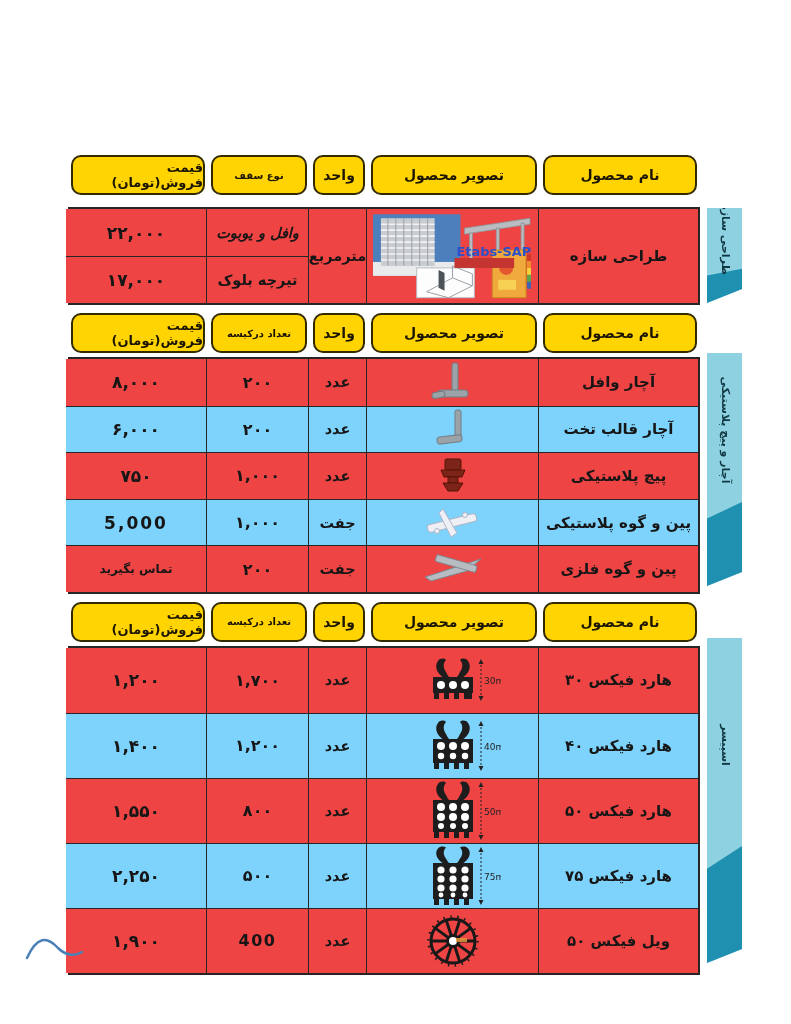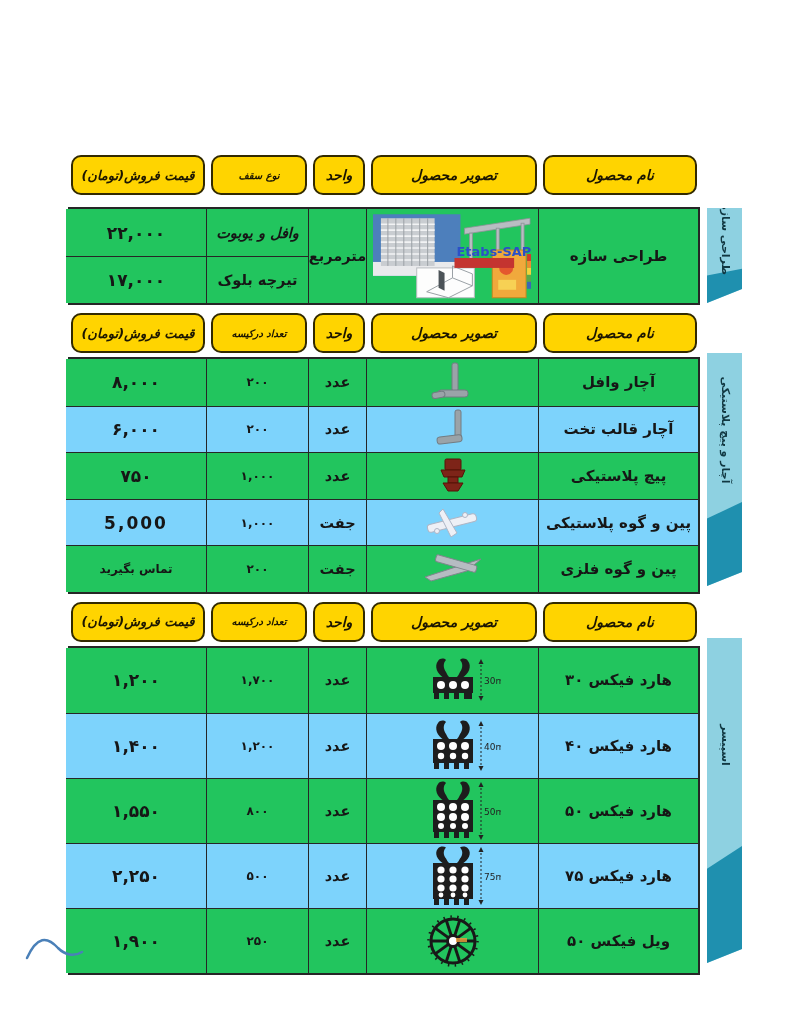--- a/index.html
+++ b/index.html
@@ -5,42 +5,42 @@
   html,body{margin:0;padding:0;}
   body{
     width:791px;height:1024px;position:relative;overflow:hidden;
     background:#ffffff;font-family:"DejaVu Sans",sans-serif;color:#161616;
   }
   .price-table{position:absolute;left:68px;top:155px;width:632px;direction:rtl;}
   .grid{display:grid;grid-template-columns:160px 172px 58px 102px 140px;}
 
   
   .sec-header{height:40px;}
-  .sec-header .pill-cell{padding:0 3px;font-style:italic;}
+  .sec-header .pill-cell{padding:0 3px;}
   .pill{
     height:40px;box-sizing:border-box;border:2.5px solid #322a00;border-radius:10px;
     background:#ffd400;display:flex;align-items:center;justify-content:center;
     font-weight:bold;font-size:14px;color:#1c1600;
   }
   .pill.small{font-size:10px;}
   .pill.tiny{font-size:13px;}
 
   
   .sec-body{border:2px solid #262626;background:#fff;box-sizing:content-box;}
   .c{
     display:flex;align-items:center;justify-content:center;text-align:center;
-    border-left:1px solid #262626;border-top:1px solid #262626;background:#22c55e;
+    border-left:1px solid #262626;border-top:1px solid #262626;background:#ef4444;
     padding:2px 4px;box-sizing:border-box;
   }
   .c.no-bl{border-left:none;}
   .c.no-bt{border-top:none;}
   .c.bg-gray{background:#7dd3fc;}
   .pname{font-size:15px;font-weight:bold;}
   .num{font-size:17px;font-weight:bold;letter-spacing:2px;}
-  .num-s{font-size:12px;font-weight:bold;letter-spacing:1.5px;}
+  .num-s{font-size:16px;font-weight:bold;letter-spacing:1.5px;}
   .unit{font-size:14.5px;font-weight:bold;}
   .contact{font-size:12px;font-weight:bold;letter-spacing:0;}
   .body1{grid-template-rows:47px 47px;margin-top:12px;}
   .body2{grid-template-rows:repeat(5,46.6px);margin-top:4px;}
   .body3{grid-template-rows:repeat(5,65px);margin-top:4px;}
   .hdr2{margin-top:8px;}
   .span2{grid-row:1/3;}
   .img-cell svg{display:block;direction:ltr;}
 
   
@@ -421,21 +421,21 @@
           <line x1="45.8" y1="40.9" x2="10.2" y2="15.1"></line>
           <line x1="34.8" y1="48.9" x2="21.2" y2="7.1"></line>
           <line x1="21.2" y1="48.9" x2="34.8" y2="7.1"></line>
           <line x1="10.2" y1="40.9" x2="45.8" y2="15.1"></line>
         </g>
         <circle cx="28" cy="28" r="5.5" fill="#ffffff" stroke="#181818" stroke-width="3"></circle>
         <rect x="31" y="25" width="11" height="4" fill="#e69a3c" opacity="0.85"></rect>
       </svg>
     </div>
     <div class="c unit">عدد</div>
-    <div class="c num-s">۲۵۰</div>
+    <div class="c num-s">400</div>
     <div class="c no-bl num">۱,۹۰۰</div>
   </div>
 </div>
 
 <div class="side-tab" style="top:208px;height:95px;">
   <div class="tab-dark"></div>
   <span class="tab-label">طراحی سازه</span>
 </div>
 <div class="side-tab" style="top:353px;height:233px;">
   <div class="tab-dark"></div>

